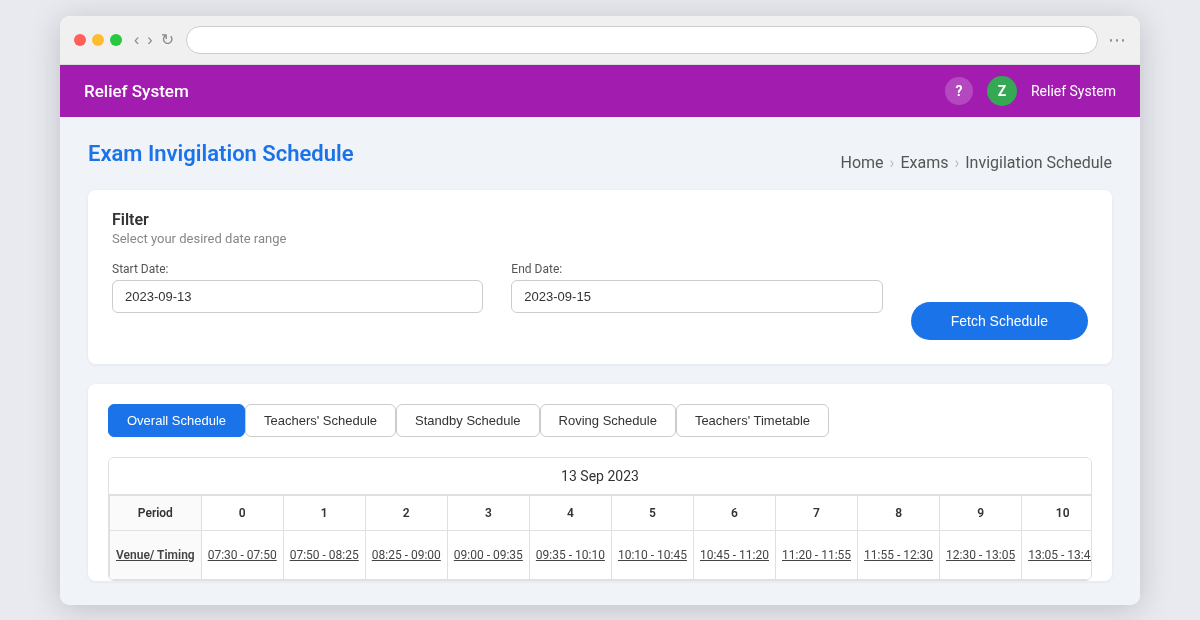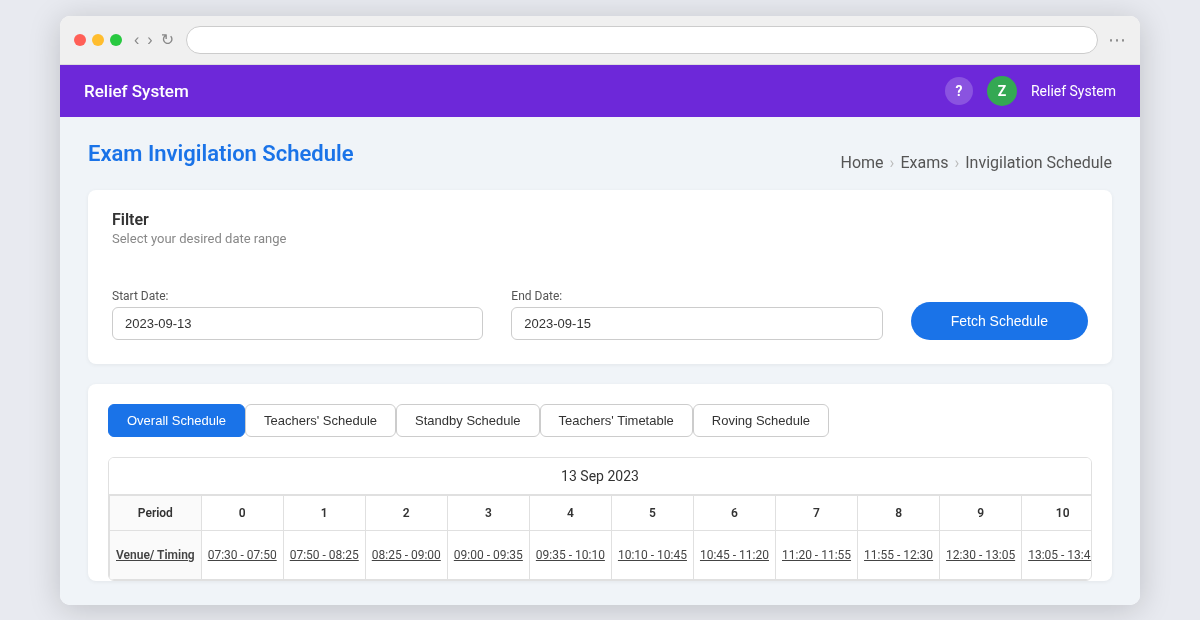--- a/index.html
+++ b/index.html
@@ -65,21 +65,21 @@
       padding: 0 12px;
     }
     .browser-menu {
       color: #888;
       font-size: 18px;
       cursor: pointer;
     }
 
     
     .app-header {
-      background: #6d28d9;
+      background: #a21caf;
       display: flex;
       align-items: center;
       justify-content: space-between;
       padding: 0 24px;
       height: 52px;
     }
     .app-title {
       color: #fff;
       font-size: 17px;
       font-weight: 500;
@@ -164,21 +164,21 @@
       color: #333;
       margin-bottom: 2px;
     }
     .filter-subtitle {
       font-size: 13px;
       color: #888;
       margin-bottom: 16px;
     }
     .filter-row {
       display: flex;
-      align-items: flex-end;
+      align-items: flex-start;
       gap: 28px;
     }
     .filter-field {
       display: flex;
       flex-direction: column;
       gap: 4px;
       flex: 1;
     }
     .filter-field label {
       font-size: 12px;
@@ -343,22 +343,22 @@
         <button class="fetch-btn">Fetch Schedule</button>
       </div>
     </div>
 
     <div class="schedule-card">
 
       <div class="tabs-row">
         <button class="tab-btn active">Overall Schedule</button>
         <button class="tab-btn">Teachers' Schedule</button>
         <button class="tab-btn">Standby Schedule</button>
+        <button class="tab-btn">Roving Schedule</button>
         <button class="tab-btn">Teachers' Timetable</button>
-        <button class="tab-btn">Roving Schedule</button>
       </div>
 
       <div class="table-container">
         <div class="date-header">13 Sep 2023</div>
         <table class="sched-table">
           <thead>
             <tr>
               <th class="col-period">Period</th>
               <th>0</th>
               <th>1</th>

